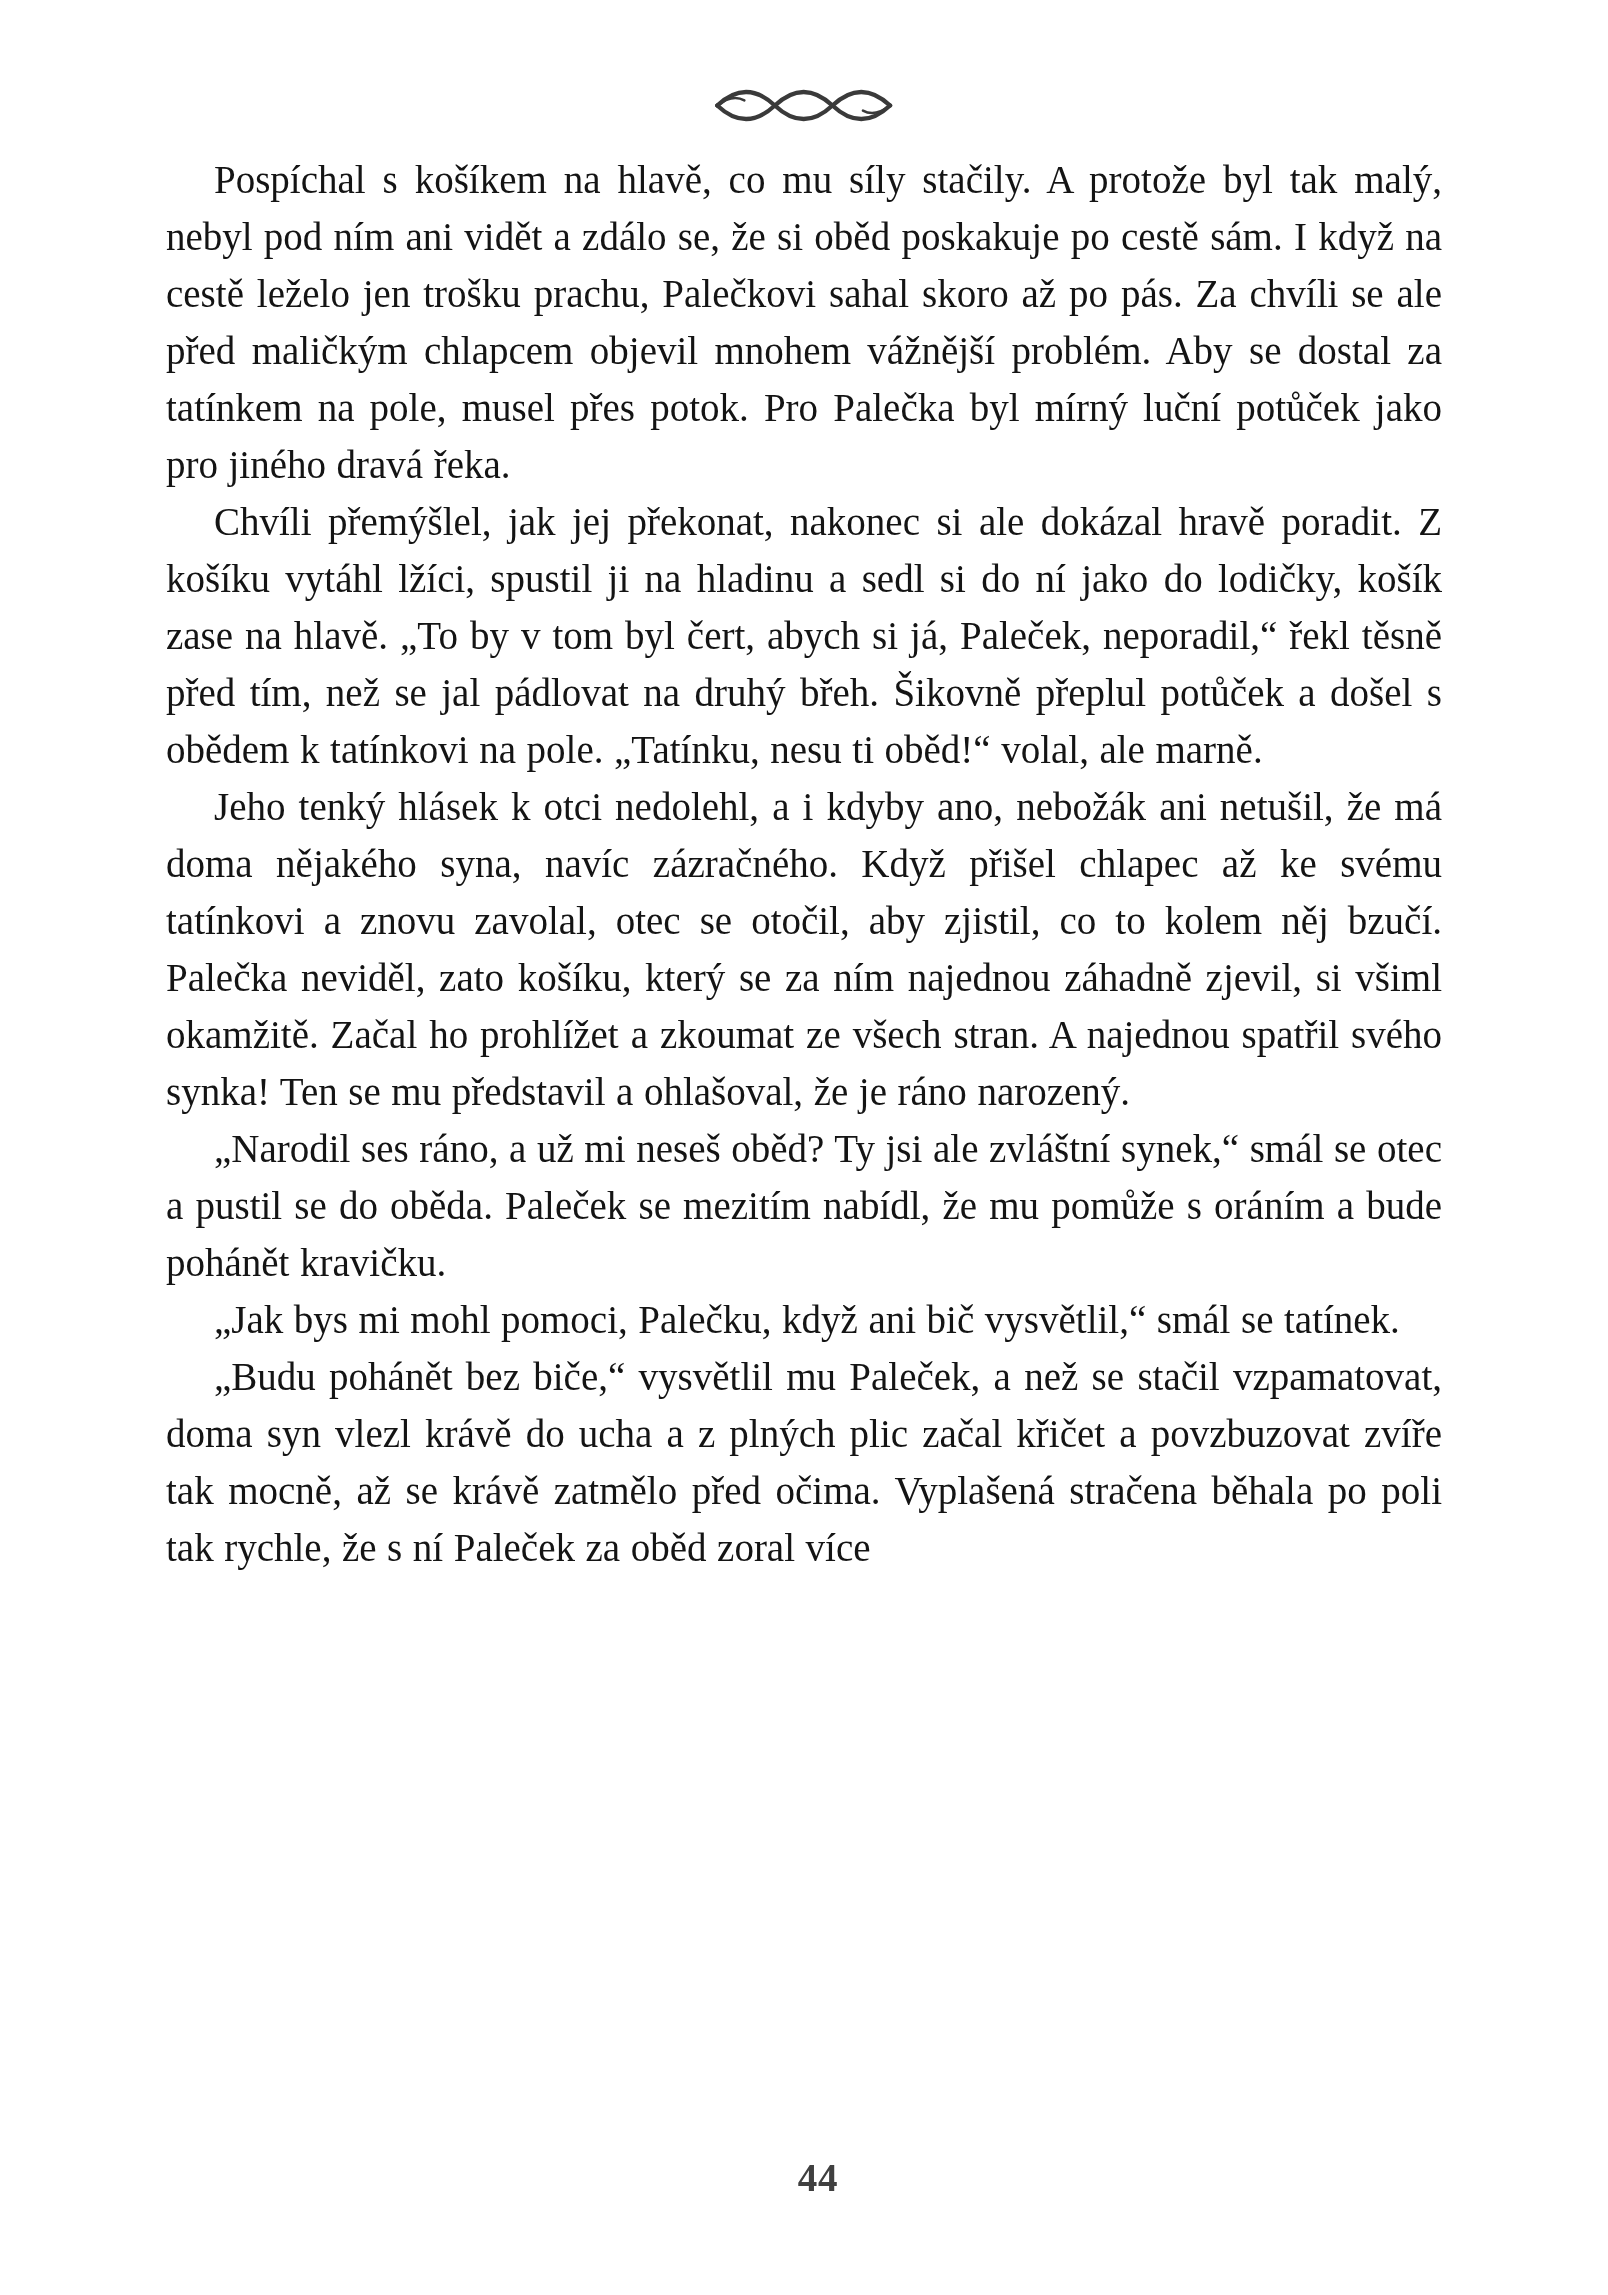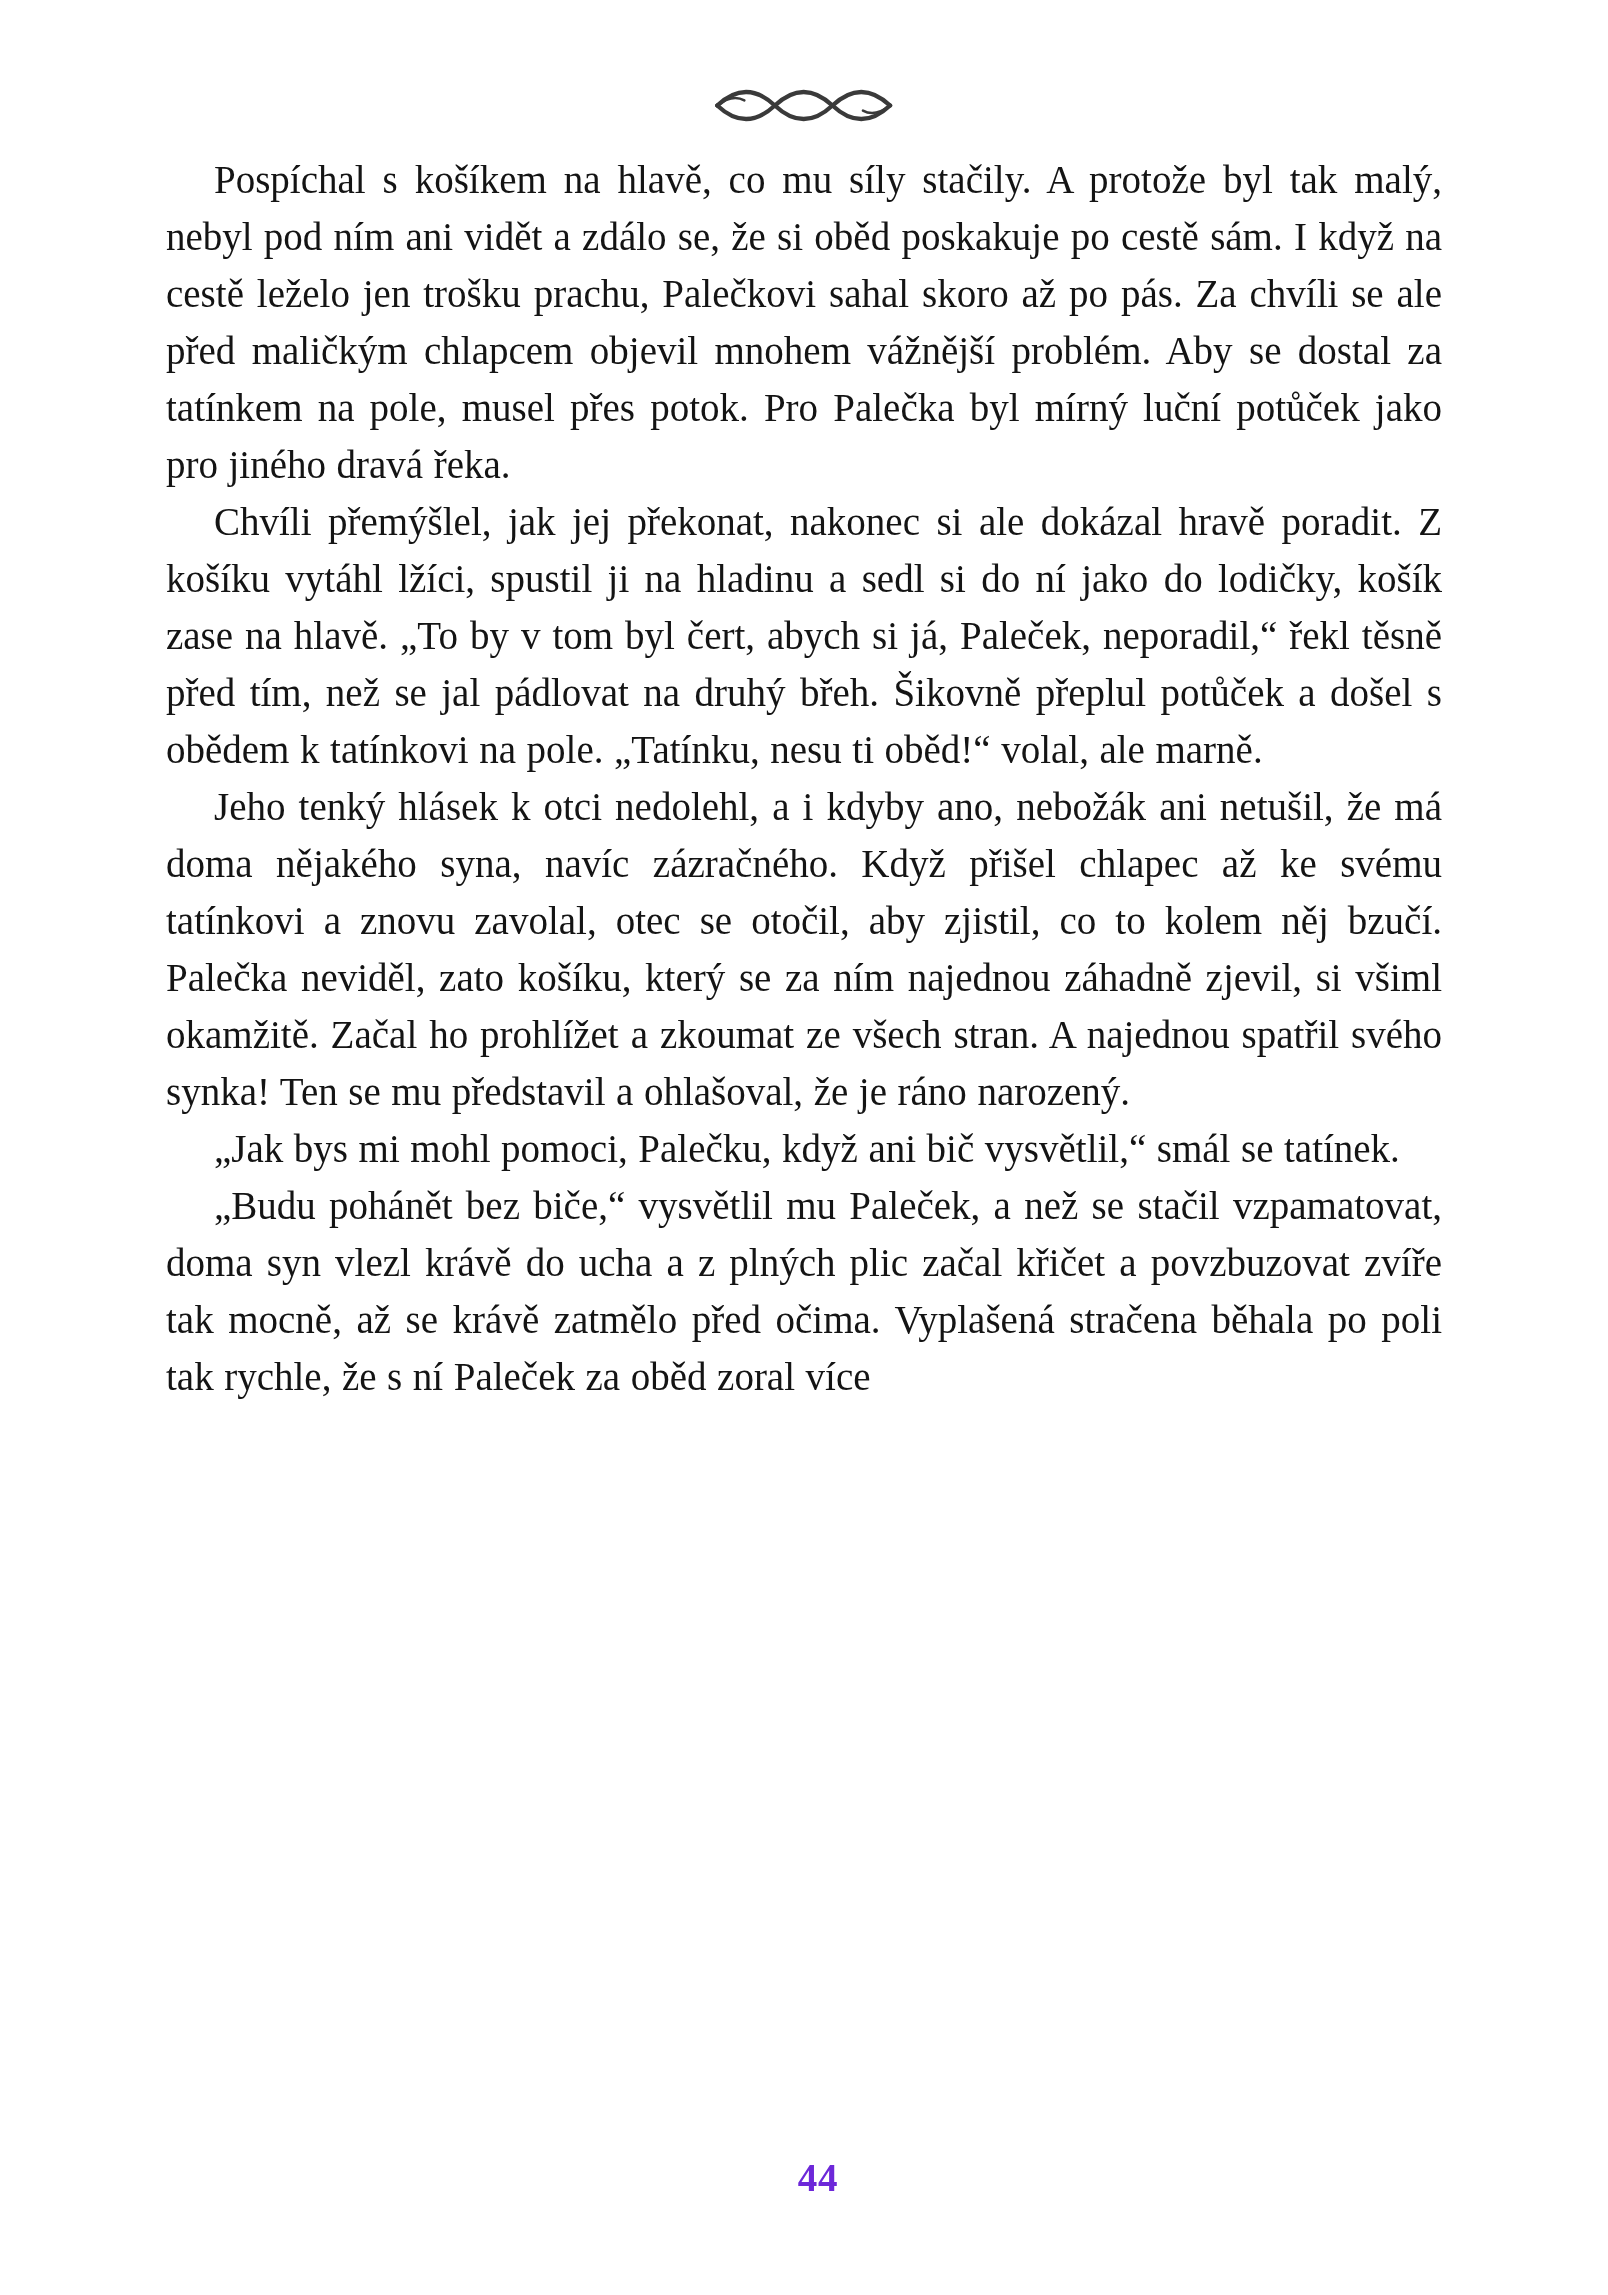--- a/index.html
+++ b/index.html
@@ -47,21 +47,21 @@
   }
   .page-number {
     position: absolute;
     bottom: 95px;
     left: 0;
     right: 0;
     text-align: center;
     font-size: 39px;
     font-weight: bold;
     letter-spacing: 0.8px;
-    color: #6d28d9;
+    color: #404040;
     padding-left: 28px;
   }
 </style>
 </head>
 <body>
 
 <div class="page">
 
   <div class="ornament-wrap">
     <span>
@@ -71,20 +71,21 @@
         <path d="M12 36 Q30 22 44 30" stroke="#3a3a3a" stroke-width="3" fill="none" stroke-linecap="round"></path>
         <path d="M216 36 Q198 50 184 42" stroke="#3a3a3a" stroke-width="3" fill="none" stroke-linecap="round"></path>
       </svg>
     </span>
   </div>
 
   <div class="text-block">
     <p>Pospíchal s košíkem na hlavě, co mu síly stačily. A protože byl tak malý, nebyl pod ním ani vidět a zdálo se, že si oběd poskakuje po cestě sám. I když na cestě leželo jen trošku prachu, Palečkovi sahal skoro až po pás. Za chvíli se ale před maličkým chlapcem objevil mnohem vážnější problém. Aby se dostal za tatínkem na pole, musel přes potok. Pro Palečka byl mírný luční potůček jako pro jiného dravá řeka.</p>
     <p>Chvíli přemýšlel, jak jej překonat, nakonec si ale dokázal hravě poradit. Z košíku vytáhl lžíci, spustil ji na hladinu a sedl si do ní jako do lodičky, košík zase na hlavě. „To by v tom byl čert, abych si já, Paleček, neporadil,“ řekl těsně před tím, než se jal pádlovat na druhý břeh. Šikovně přeplul potůček a došel s obědem k tatínkovi na pole. „Tatínku, nesu ti oběd!“ volal, ale marně.</p>
     <p>Jeho tenký hlásek k otci nedolehl, a i kdyby ano, nebožák ani netušil, že má doma nějakého syna, navíc zázračného. Když přišel chlapec až ke svému tatínkovi a znovu zavolal, otec se otočil, aby zjistil, co to kolem něj bzučí. Palečka neviděl, zato košíku, který se za ním najednou záhadně zjevil, si všiml okamžitě. Začal ho prohlížet a zkoumat ze všech stran. A najednou spatřil svého synka! Ten se mu představil a ohlašoval, že je ráno narozený.</p>
+    <p>„Narodil ses ráno, a už mi neseš oběd? Ty jsi ale zvláštní synek,“ smál se otec a pustil se do oběda. Paleček se mezitím nabídl, že mu pomůže s oráním a bude pohánět kravičku.</p>
     <p>„Jak bys mi mohl pomoci, Palečku, když ani bič vysvětlil,“ smál se tatínek.</p>
     <p>„Budu pohánět bez biče,“ vysvětlil mu Paleček, a než se stačil vzpamatovat, doma syn vlezl krávě do ucha a z plných plic začal křičet a povzbuzovat zvíře tak mocně, až se krávě zatmělo před očima. Vyplašená stračena běhala po poli tak rychle, že s ní Paleček za oběd zoral více</p>
   </div>
 
   <div class="page-number">44</div>
 
 </div>
 
 
 </body></html>

